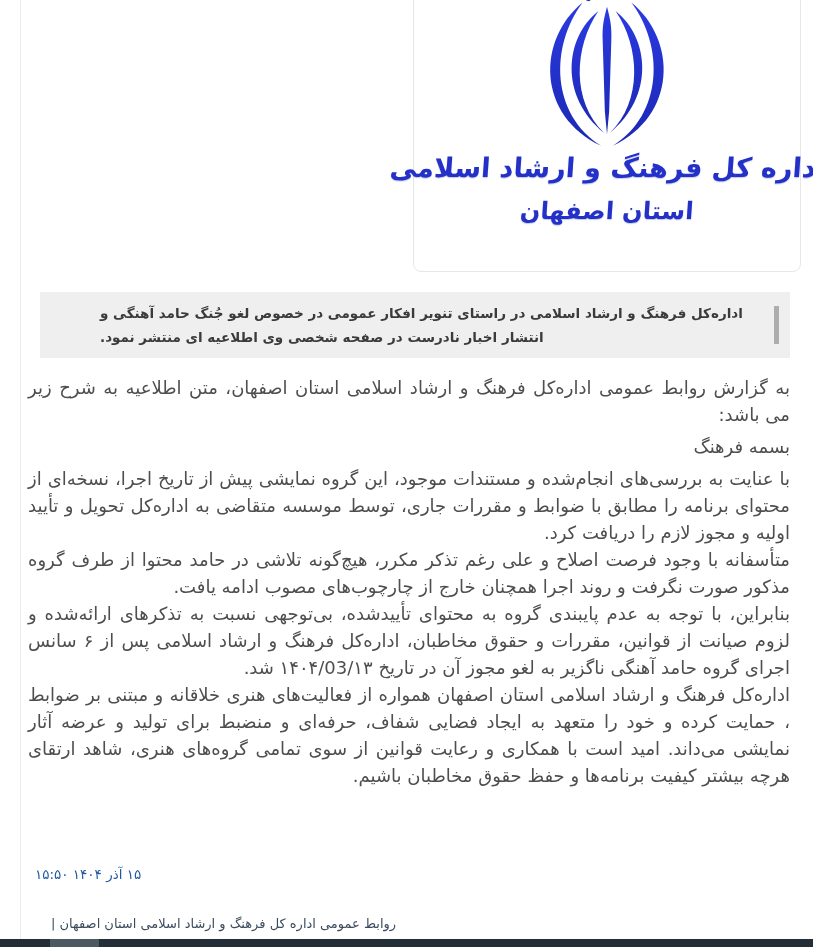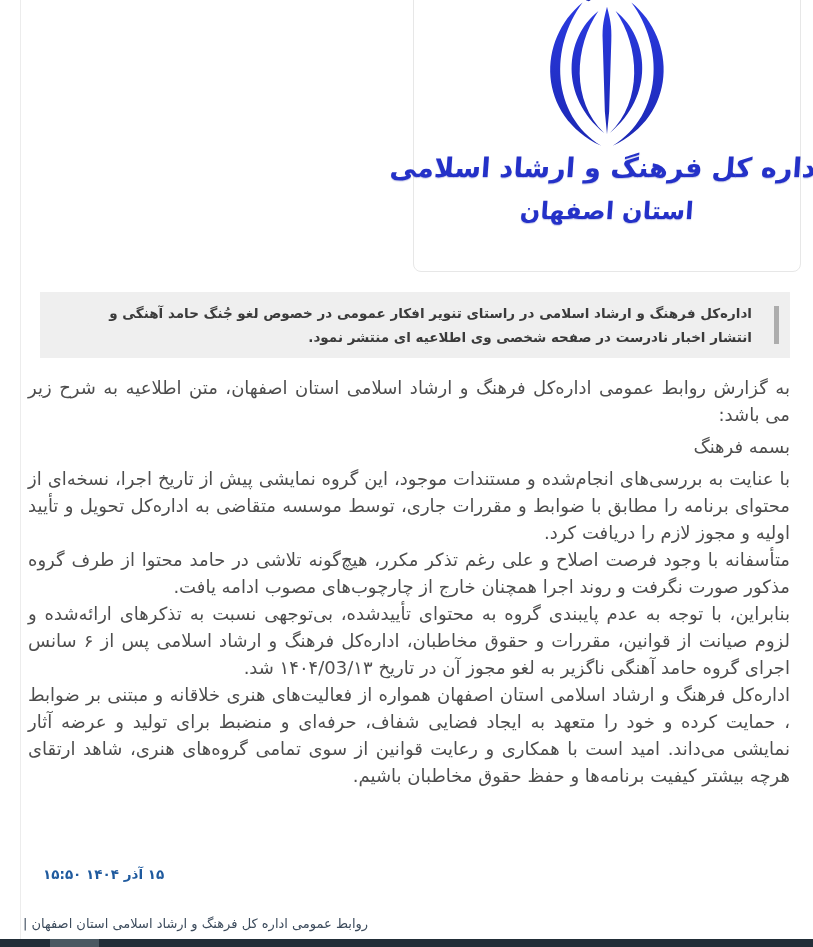--- a/index.html
+++ b/index.html
@@ -26,45 +26,44 @@
     text-shadow:0 1px 1px rgba(30,40,160,.25);
   }
   .logo-line2 {
     color:#2431c8; font-weight:bold; font-size:24px; margin-top:14px;
     direction:rtl; white-space:nowrap; transform:skewX(-4deg);
     text-shadow:0 1px 1px rgba(30,40,160,.25);
   }
   
   .lead-box {
     position:absolute; left:40px; top:292px; width:750px; height:66px;
-    background:#efefef; direction:rtl; text-align:right;
+    background:#efefef; direction:rtl; text-align:left;
     padding:9px 38px 9px 60px;
     font-weight:bold; font-size:13.5px; line-height:24px; color:#3b3b3b;
   }
   .lead-marker {
     position:absolute; right:11px; top:14px; width:5px; height:38px;
     background:#adadad;
   }
   
   .article {
     position:absolute; left:28px; top:374px; width:762px;
     direction:rtl; text-align:justify;
     font-size:18px; line-height:27px; color:#4e4e4e;
   }
   .article p { margin:0; }
   .article p.gap { margin-bottom:5px; }
   
   .date-line {
     position:absolute; left:35px; top:866px;
-    direction:rtl; font-weight:bold; font-size:13.5px; color:#1f5a9e;
+    direction:rtl; font-weight:normal; font-size:13.5px; color:#1f5a9e;
     white-space:nowrap;
-    margin-left:8px;
   }
   .source-line {
-    position:absolute; left:23px; top:916px;
+    position:absolute; left:51px; top:916px;
     direction:rtl; font-size:13px; color:#3c4b5c; white-space:nowrap;
   }
   
   .hscrollbar {
     position:absolute; left:0; top:939px; width:813px; height:8px;
     background:#222e38;
   }
   .hscrollbar .thumb {
     position:absolute; left:50px; top:0; width:49px; height:8px;
     background:#4a5962;

